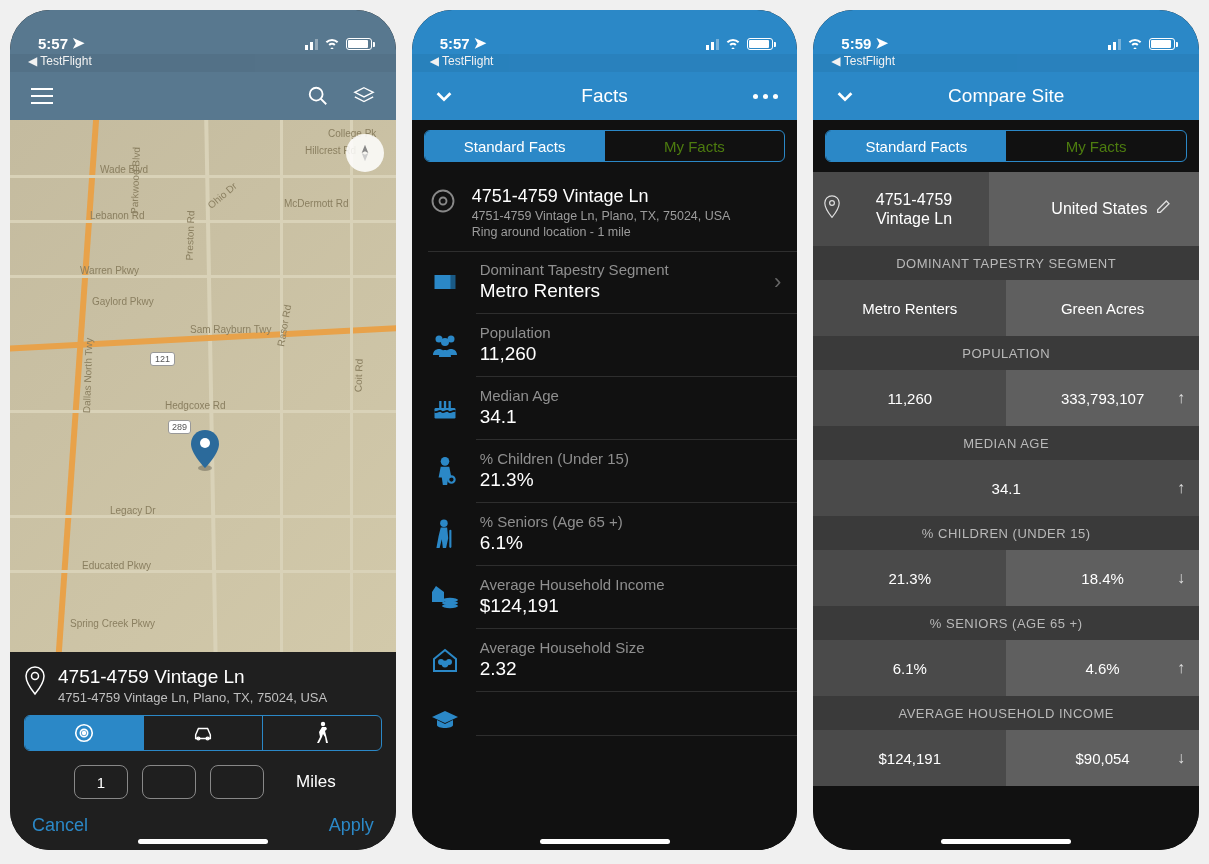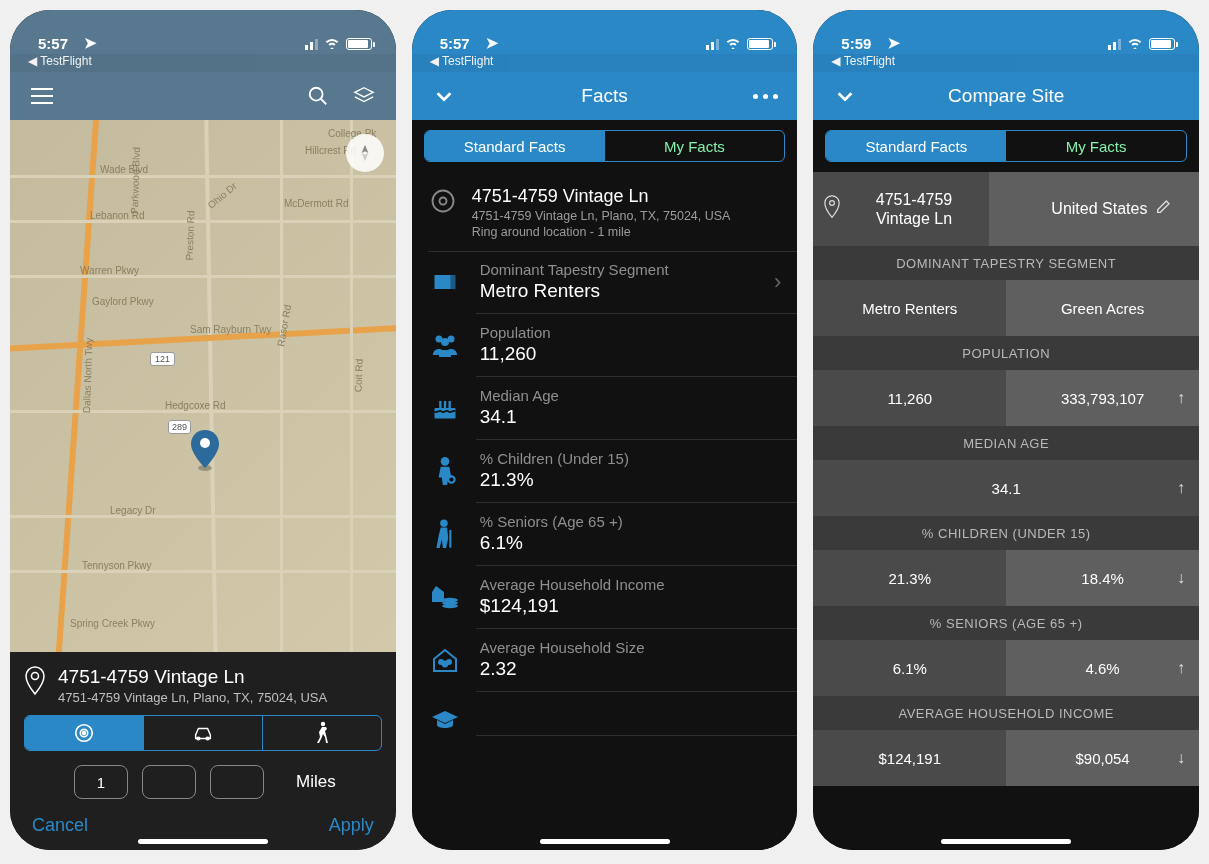--- a/index.html
+++ b/index.html
@@ -28,21 +28,21 @@
     display: flex;
     justify-content: space-between;
     align-items: flex-end;
     padding: 0 24px 2px 28px;
     font-size: 15px;
     font-weight: 600;
     color: #fff;
   }
   .status-bar.blue { background: #2b88c7; }
   .gray-nav .status-bar { background: #58788f; }
-  .sb-left { display: flex; align-items: center; gap: 16px; }
+  .sb-left { display: flex; align-items: center; gap: 4px; }
   .sb-right { display: flex; align-items: center; gap: 6px; }
   .backapp {
     font-size: 12px;
     font-weight: 400;
     padding: 0 0 4px 18px;
     opacity: 0.95;
     background: inherit;
   }
   .backapp.blue { background:#2b88c7; color:#fff;}
   .backapp.gray { background:#58788f; color:#fff;}
@@ -70,21 +70,21 @@
     border-radius: 6px;
     overflow: hidden;
     height: 32px;
   }
   .seg-item {
     flex: 1;
     display:flex;
     align-items:center;
     justify-content:center;
     font-size: 15px;
-    color: #86efac;
+    color: #4d7c0f;
     cursor:pointer;
   }
   .seg-item.active { background:#2b88c7; color:#fff; }
 
   
   .map-area {
     flex: 1;
     position: relative;
     background:
       linear-gradient(135deg, #c4bb9f 0%, #d2c9aa 100%);
@@ -238,21 +238,21 @@
     <div class="road h" style="top:450px; left:-10px; background:#d9d2b8; height:3px"></div>
     <div class="road v" style="left:340px; top:-20px; background:#d9d2b8; width:3px"></div>
     <div class="road v" style="left:270px; top:-20px; background:#d9d2b8; width:3px"></div>
     <div class="road-label" style="top:44px;left:90px">Wade Blvd</div>
     <div class="road-label" style="top:90px;left:80px">Lebanon Rd</div>
     <div class="road-label" style="top:70px;left:195px;transform:rotate(-40deg)">Ohio Dr</div>
     <div class="road-label" style="top:145px;left:70px">Warren Pkwy</div>
     <div class="road-label" style="top:176px;left:82px">Gaylord Pkwy</div>
     <div class="road-label" style="top:204px;left:180px">Sam Rayburn Twy</div>
     <div class="road-label" style="top:385px;left:100px">Legacy Dr</div>
-    <div class="road-label" style="top:440px;left:72px">Tennyson Pkwy</div>
+    <div class="road-label" style="top:440px;left:72px">Educated Pkwy</div>
     <div class="road-label" style="top:280px;left:155px">Hedgcoxe Rd</div>
     <div class="road-label" style="top:250px;left:40px;transform:rotate(-88deg)">Dallas North Twy</div>
     <div class="road-label" style="top:110px;left:155px;transform:rotate(-88deg)">Preston Rd</div>
     <div class="road-label" style="top:200px;left:253px;transform:rotate(-80deg)">Rasor Rd</div>
     <div class="road-label" style="top:250px;left:332px;transform:rotate(-88deg)">Coit Rd</div>
     <div class="road-label" style="top:25px;left:295px">Hillcrest Rd</div>
     <div class="road-label" style="top:8px;left:318px">College Pk</div>
     <div class="road-label" style="top:55px;left:92px;transform:rotate(-88deg)">Parkwood Blvd</div>
     <div class="road-label" style="top:78px;left:274px">McDermott Rd</div>
     <div class="road-label" style="top:498px;left:60px">Spring Creek Pkwy</div>

